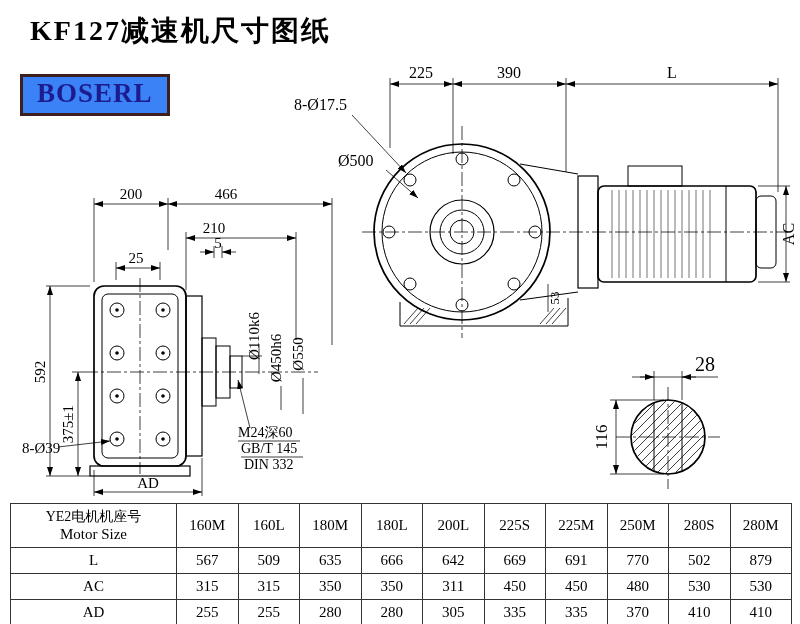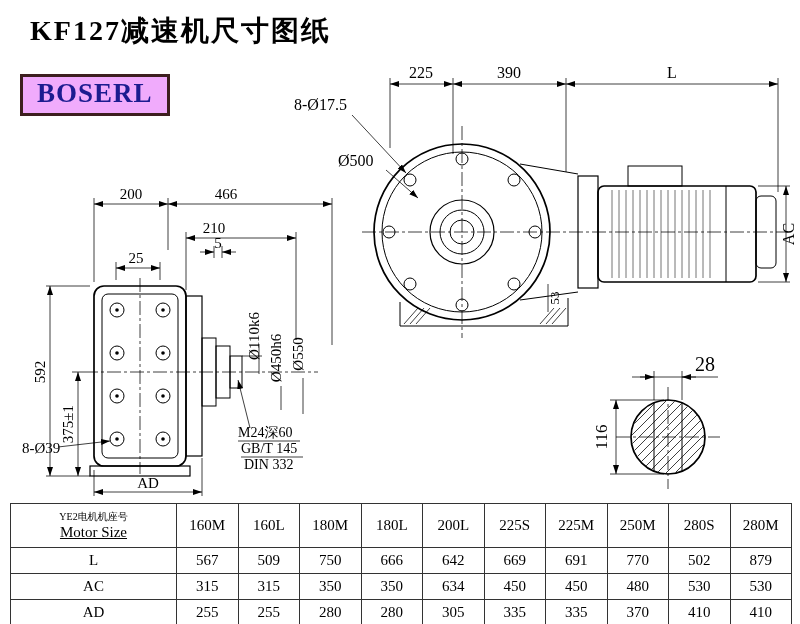--- a/index.html
+++ b/index.html
@@ -1,39 +1,39 @@
 <!DOCTYPE html>
 <html><head>
 <meta charset="utf-8">
 <style>
   * { margin:0; padding:0; box-sizing:border-box; }
   html,body { width:800px; height:624px; background:#fff; }
   body { font-family:"Liberation Serif","DejaVu Serif",serif; color:#000; }
   .page { position:relative; width:800px; height:624px; background:#fff; overflow:hidden; }
   .title { position:absolute; left:30px; top:12px; font-size:28px; font-weight:bold; letter-spacing:2px; }
   .logo { position:absolute; left:20px; top:74px; border:3px solid #3d1f1f; padding:1px 14px 4px 14px;
-          font-size:27px; font-weight:bold; color:#1c1c90; letter-spacing:1px; background:#f0abfc; }
+          font-size:27px; font-weight:bold; color:#1c1c90; letter-spacing:1px; background:#3b82f6; }
   svg.drawing { position:absolute; left:0; top:0; }
 
   .ln   { stroke:#000; stroke-width:1;   fill:none; }
   .thk  { stroke:#000; stroke-width:1.7; fill:none; }
   .md   { stroke:#000; stroke-width:1.2; fill:none; }
   .thin { stroke:#000; stroke-width:.75; fill:none; }
   .cl   { stroke:#000; stroke-width:.75; fill:none; stroke-dasharray:14 3 3 3; }
   .fin  { stroke:#000; stroke-width:.55; fill:none; }
   .t    { font-family:"Liberation Serif","DejaVu Serif",serif; fill:#000; font-size:15px; }
   .t13{font-size:13px}.t14{font-size:14px}.t16{font-size:16px}.t17{font-size:17px}.t20{font-size:20px}
   .mid{ text-anchor:middle; }
 
   table.dim-table { position:absolute; left:10px; top:503px; width:782px; border-collapse:collapse;
                     table-layout:fixed; background:#fff; font-size:15px; }
   .dim-table th, .dim-table td { border:1px solid #333; text-align:center; font-weight:normal; padding:1px 0; height:26px; }
   .dim-table tr.hdr th { height:44px; }
-  .dim-table .cn { font-size:10px; }
-  .dim-table .ms { text-decoration:underline; }
+  .dim-table .cn { font-size:14px; }
+  .dim-table .ms { }
 </style>
 </head>
 <body>
 
 <div class="page">
 
   <div class="title">KF127减速机尺寸图纸</div>
   <div class="logo">
     <span>BOSERL</span>
   </div>
@@ -281,36 +281,36 @@
       <th>225S</th>
       <th>225M</th>
       <th>250M</th>
       <th>280S</th>
       <th>280M</th>
     </tr>
     <tr>
       <td>L</td>
       <td>567</td>
       <td>509</td>
-      <td>750</td>
+      <td>635</td>
       <td>666</td>
       <td>642</td>
       <td>669</td>
       <td>691</td>
       <td>770</td>
       <td>502</td>
       <td>879</td>
     </tr>
     <tr>
       <td>AC</td>
       <td>315</td>
       <td>315</td>
       <td>350</td>
       <td>350</td>
-      <td>634</td>
+      <td>311</td>
       <td>450</td>
       <td>450</td>
       <td>480</td>
       <td>530</td>
       <td>530</td>
     </tr>
     <tr>
       <td>AD</td>
       <td>255</td>
       <td>255</td>

